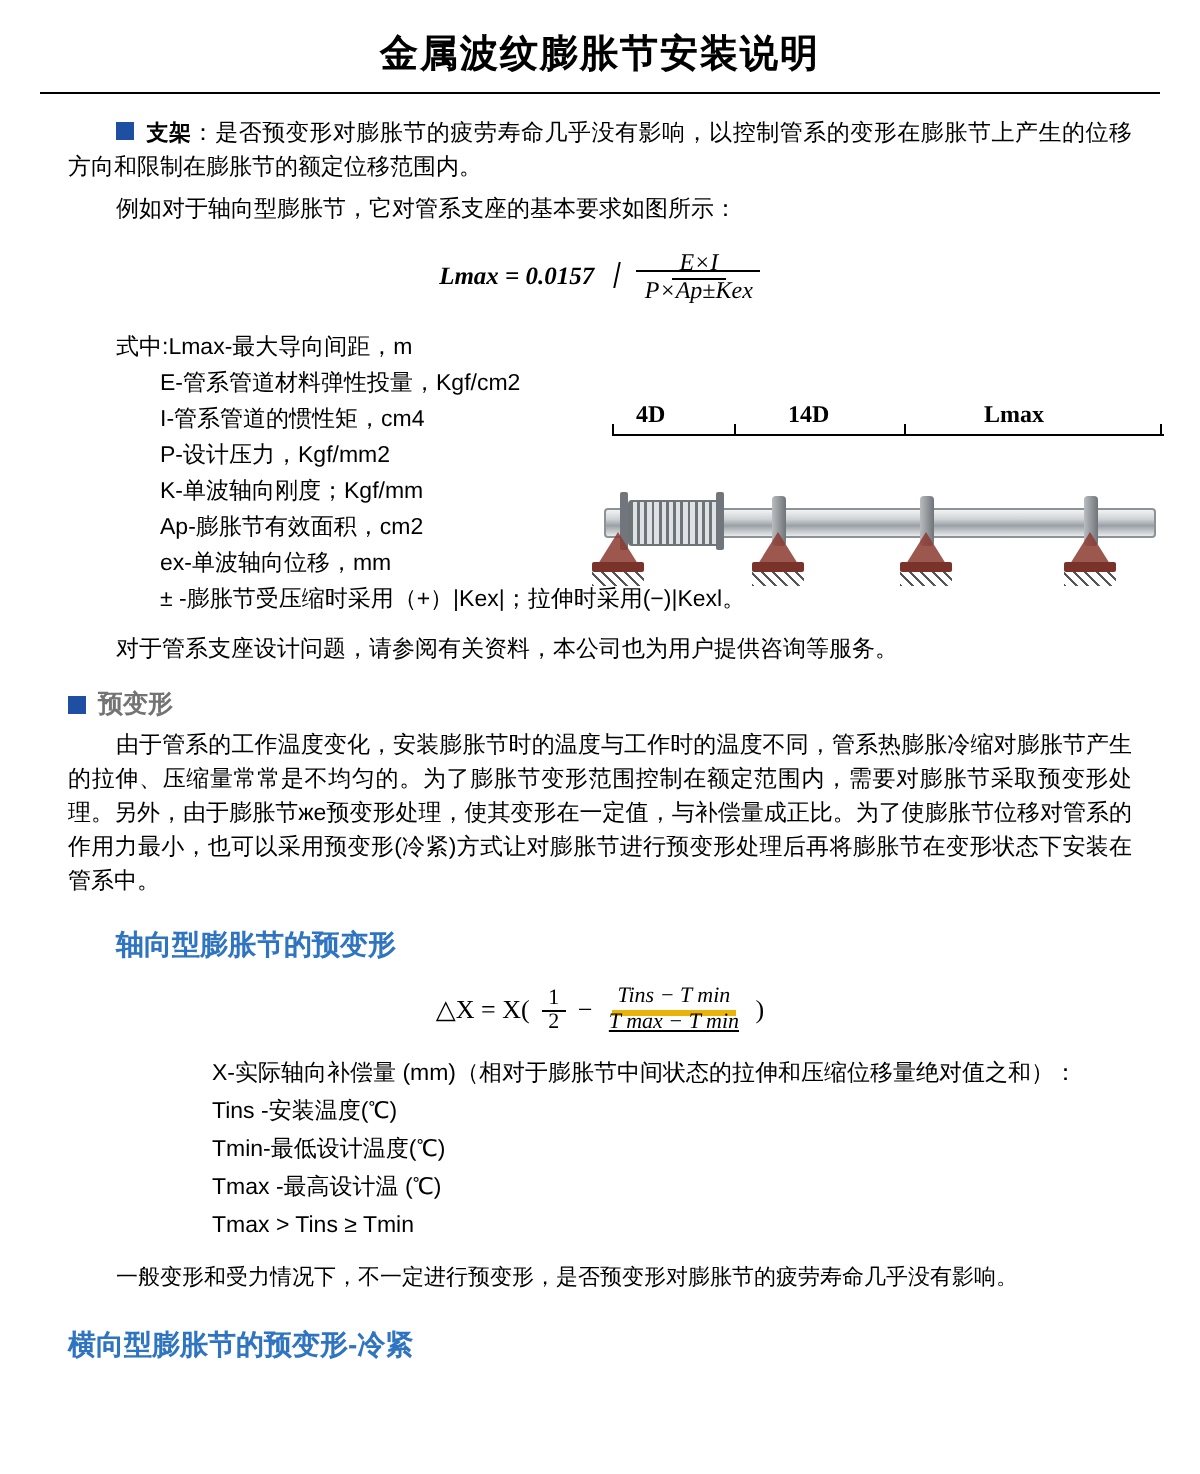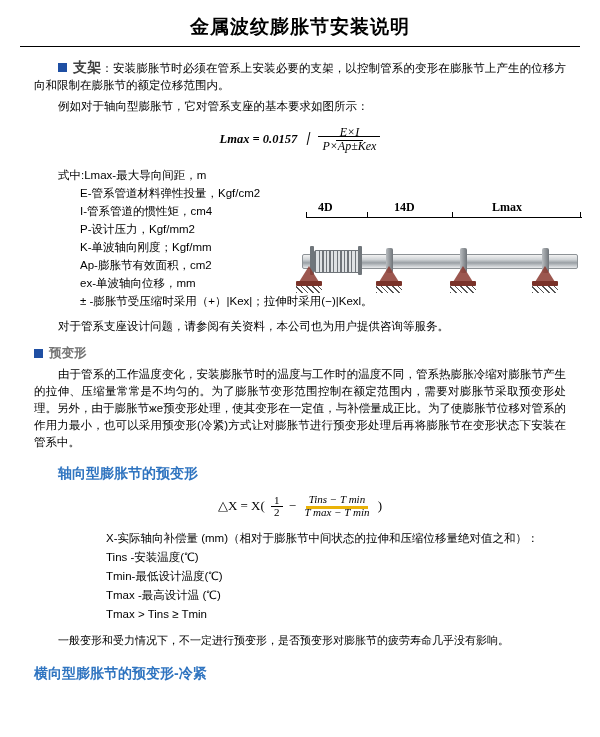--- a/index.html
+++ b/index.html
@@ -274,20 +274,21 @@
     font-style: italic;
     margin: 0 2px;
   }
   .frac2 .num {
     border-bottom: 3px solid #eab308;
     padding: 0 3px 1px 3px;
     font-family: Liberation Serif, serif;
   }
   .frac2 .den {
     padding: 1px 3px 0 3px;
+    text-decoration: underline;
   }
   .frac-half {
     display: inline-block;
     text-align: center;
     vertical-align: middle;
     font-size: 11px;
     line-height: 12px;
     margin: 0 3px;
   }
   .frac-half .num {
@@ -313,21 +314,21 @@
 <body>
 
 <div class="page">
 
   <div class="title">金属波纹膨胀节安装说明</div>
   <div class="title-rule"></div>
 
   <div class="body">
 
     <p class="para-with-marker">
-      <span class="sq"></span><span style="color:#404040;font-weight:bold;font-size:14px;margin-top:43px;">支架</span>：<span>安装膨胀节时必须在管系上安装必要的支架，以控制管系的变形在膨胀节上产生的位移方向和限制在膨胀节的额定位移范围内。</span>
+      <span class="sq"></span><span style="color:#000000;font-weight:bold;font-size:11px;margin-top:43px;">支架</span>：<span>是否预变形对膨胀节的疲劳寿命几乎没有影响，以控制管系的变形在膨胀节上产生的位移方向和限制在膨胀节的额定位移范围内。</span>
     </p>
 
     <p class="indent">例如对于轴向型膨胀节，它对管系支座的基本要求如图所示：</p>
 
     <div class="formula-box">
       <span class="formula-inner">
         <span class="lmax-eq">Lmax = 0.0157</span>
         <span class="sqrt">
           <span class="sqrt-bar">
             <span class="frac">

